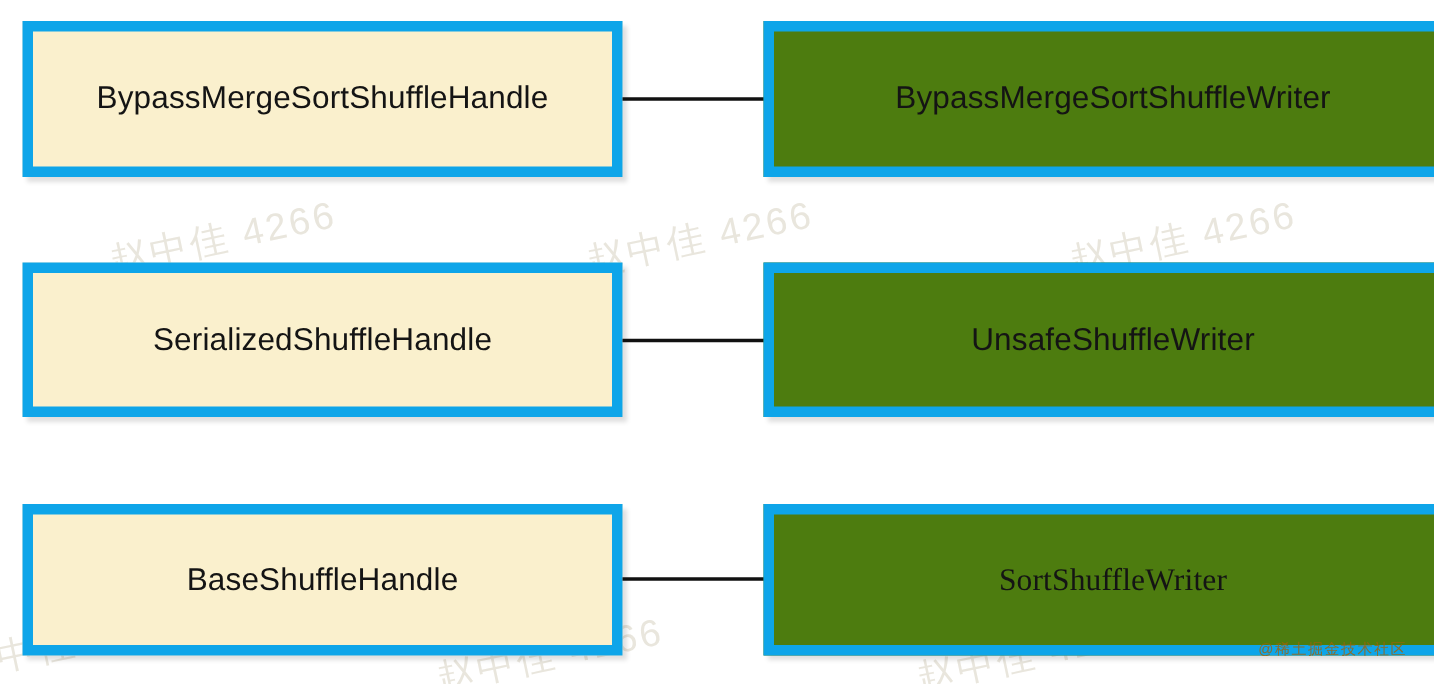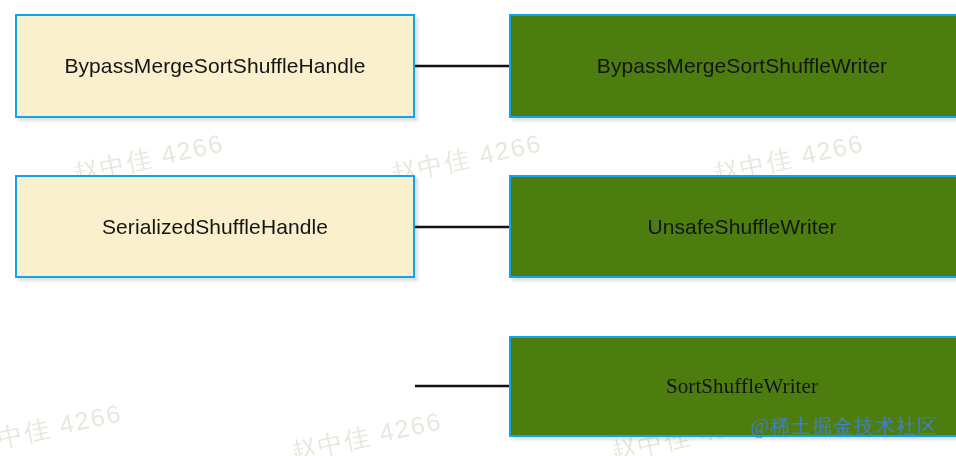--- a/index.html
+++ b/index.html
@@ -43,21 +43,21 @@
   .row {
     position: absolute;
     left: 0;
     width: 956px;
     z-index: 2;
   }
 
   .node {
     position: absolute;
     box-sizing: border-box;
-    border: 2px solid #0ea5e9;
+    border: 7px solid #0ea5e9;
     display: flex;
     align-items: center;
     justify-content: center;
     font-size: 21px;
     color: #141414;
     letter-spacing: 0.1px;
     box-shadow: 3px 3px 3px rgba(0,0,0,0.13);
     text-align: center;
   }
   .node.source {
@@ -79,29 +79,29 @@
     height: 14px;
     overflow: visible;
   }
   .connector svg { display: block; overflow: visible; }
 
   
   .corner-watermark {
     position: absolute;
     right: 18px;
     bottom: 16px;
-    font-size: 20px;
-    color: #3b82f6;
+    font-size: 10px;
+    color: #a16207;
     opacity: 0.82;
     letter-spacing: 1px;
     white-space: nowrap;
     user-select: none;
     pointer-events: none;
     z-index: 5;
-    font-family: Liberation Serif, serif;
+    font-family: Liberation Sans, sans-serif;
   }
 </style>
 </head>
 <body>
 
 <div id="canvas">
 
   <div class="bg-watermark wm-1">赵中佳 4266</div>
   <div class="bg-watermark wm-2">赵中佳 4266</div>
   <div class="bg-watermark wm-3">赵中佳 4266</div>
@@ -125,20 +125,21 @@
     <div class="connector" style="top:45px;">
       <svg width="122" height="14" viewBox="0 0 122 14" aria-hidden="true">
         <line x1="0" y1="7" x2="108" y2="7" stroke="#111111" stroke-width="2.4"></line>
         <polygon points="106,0.5 122,7 106,13.5" fill="#111111"></polygon>
       </svg>
     </div>
     <div class="node target" style="top:0; height:103px;">UnsafeShuffleWriter</div>
   </div>
 
   <div class="row" style="top:336px; height:101px;">
+    <div class="node source" style="top:0; height:101px;">BaseShuffleHandle</div>
     <div class="connector" style="top:43px;">
       <svg width="122" height="14" viewBox="0 0 122 14" aria-hidden="true">
         <line x1="0" y1="7" x2="108" y2="7" stroke="#111111" stroke-width="2.4"></line>
         <polygon points="106,0.5 122,7 106,13.5" fill="#111111"></polygon>
       </svg>
     </div>
     <div class="node target" style="top:0; height:101px;font-family:Liberation Serif, serif;">SortShuffleWriter</div>
   </div>
 
   <div class="corner-watermark">@稀土掘金技术社区</div>

